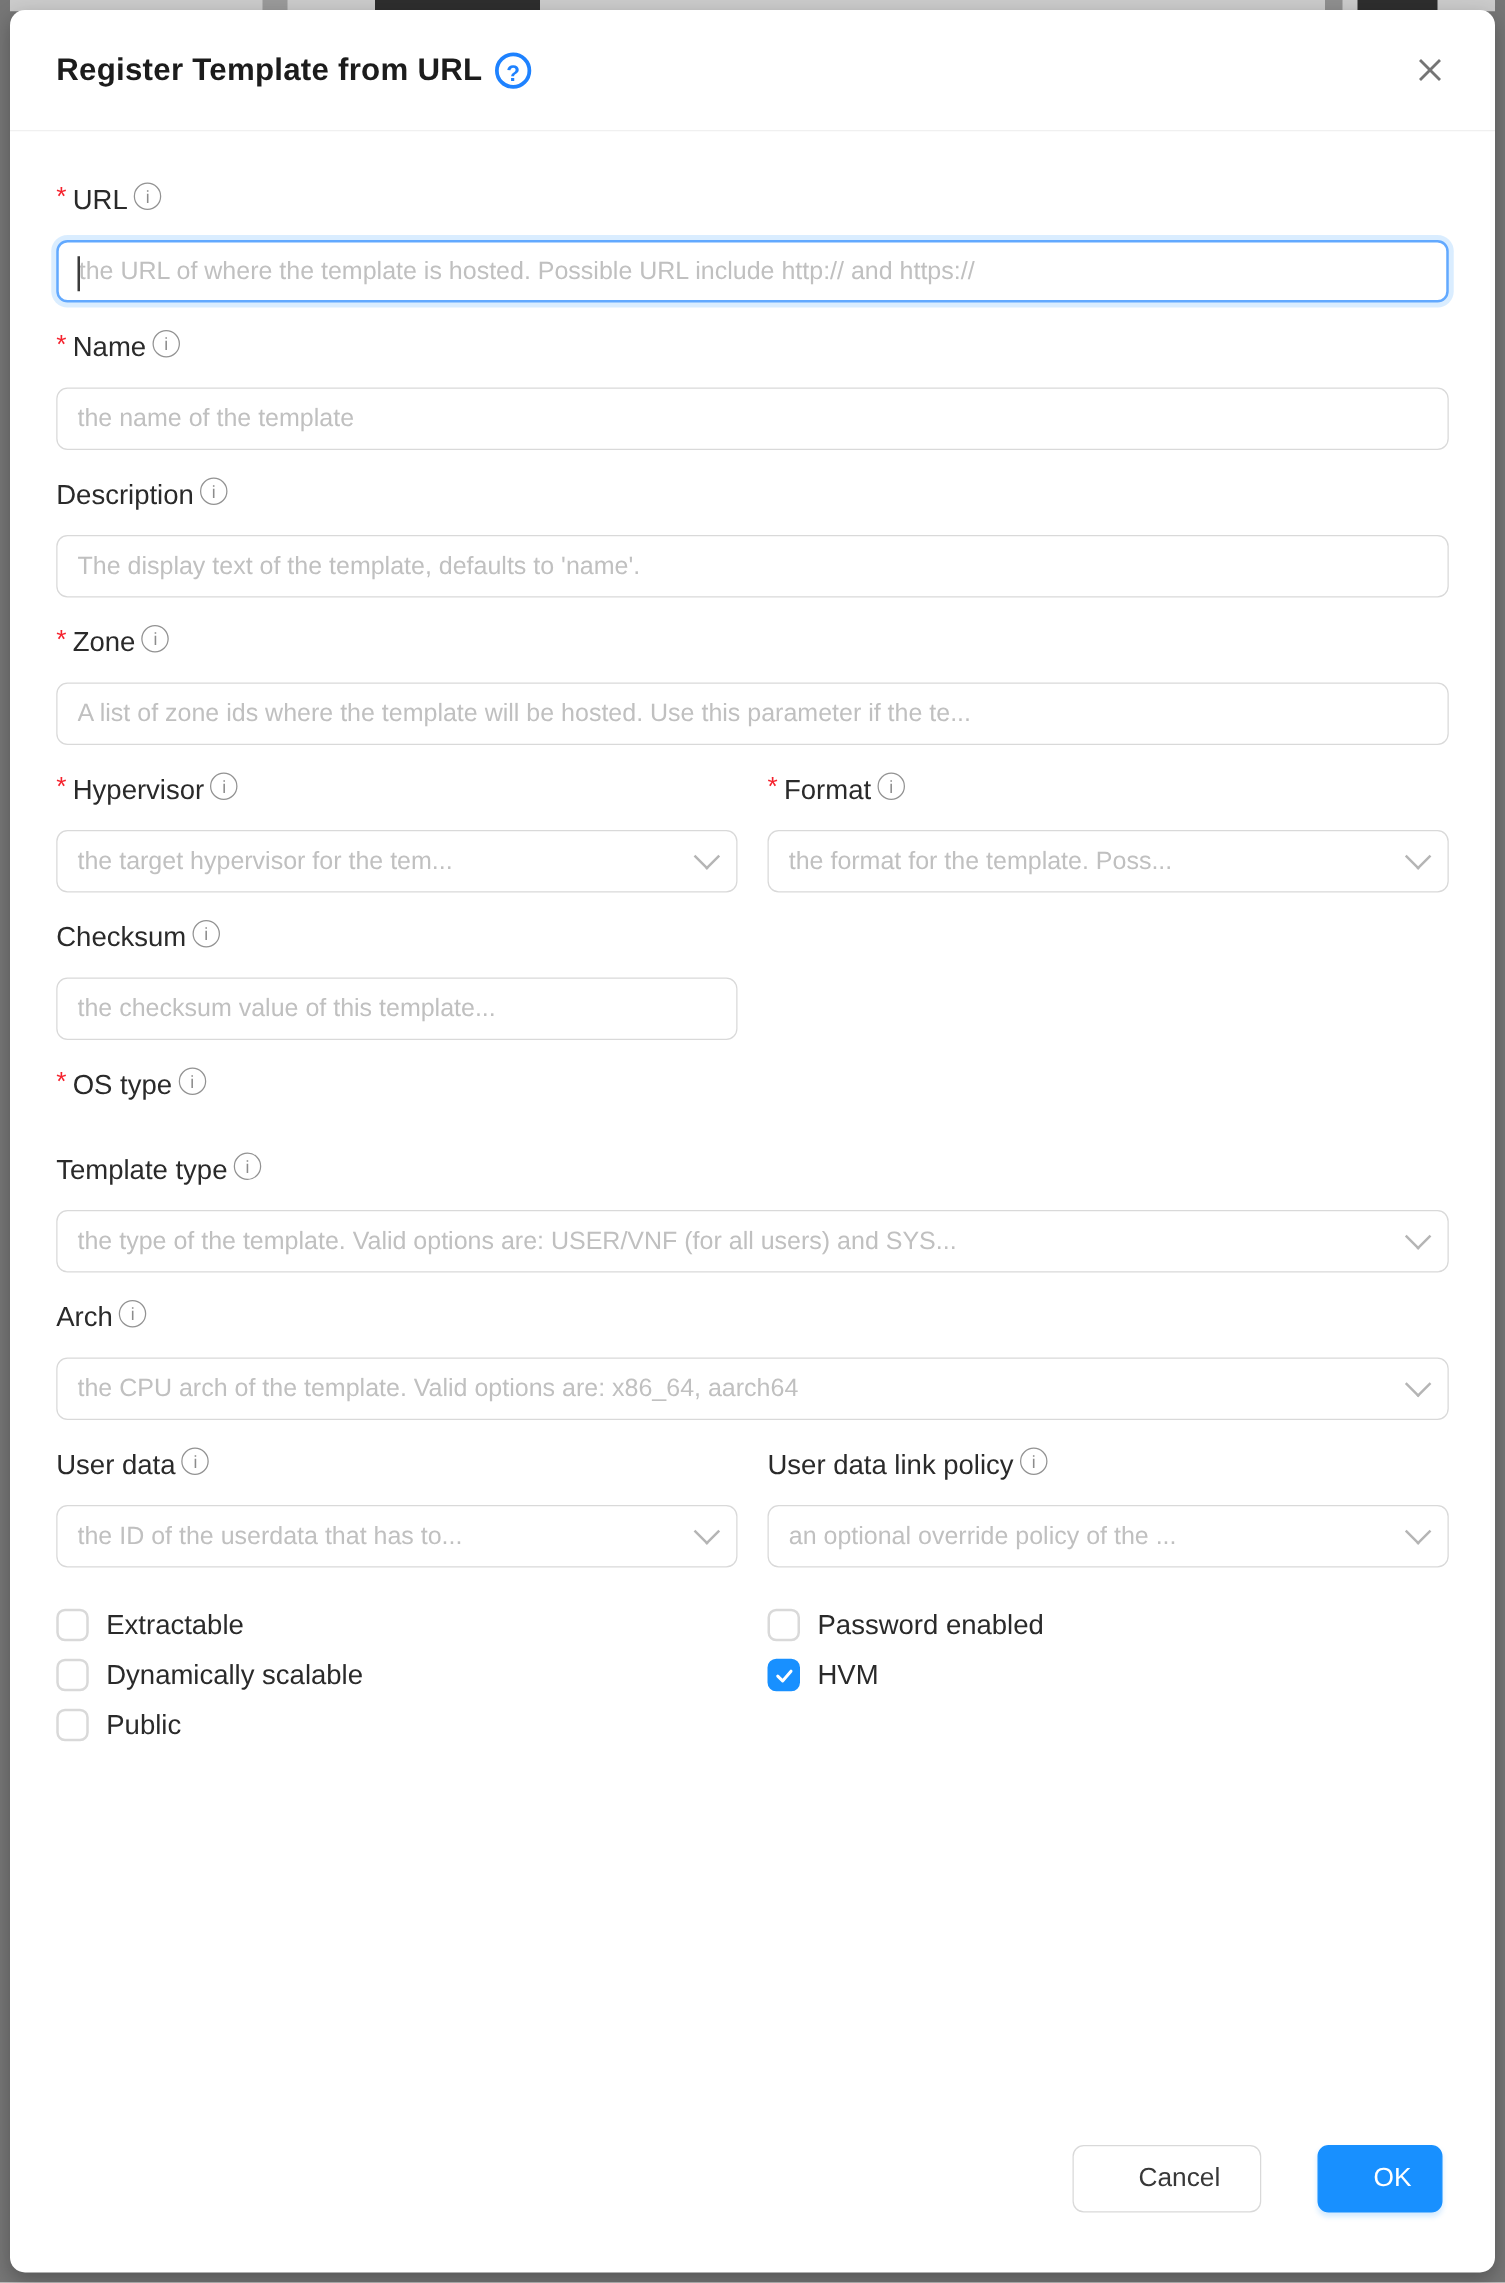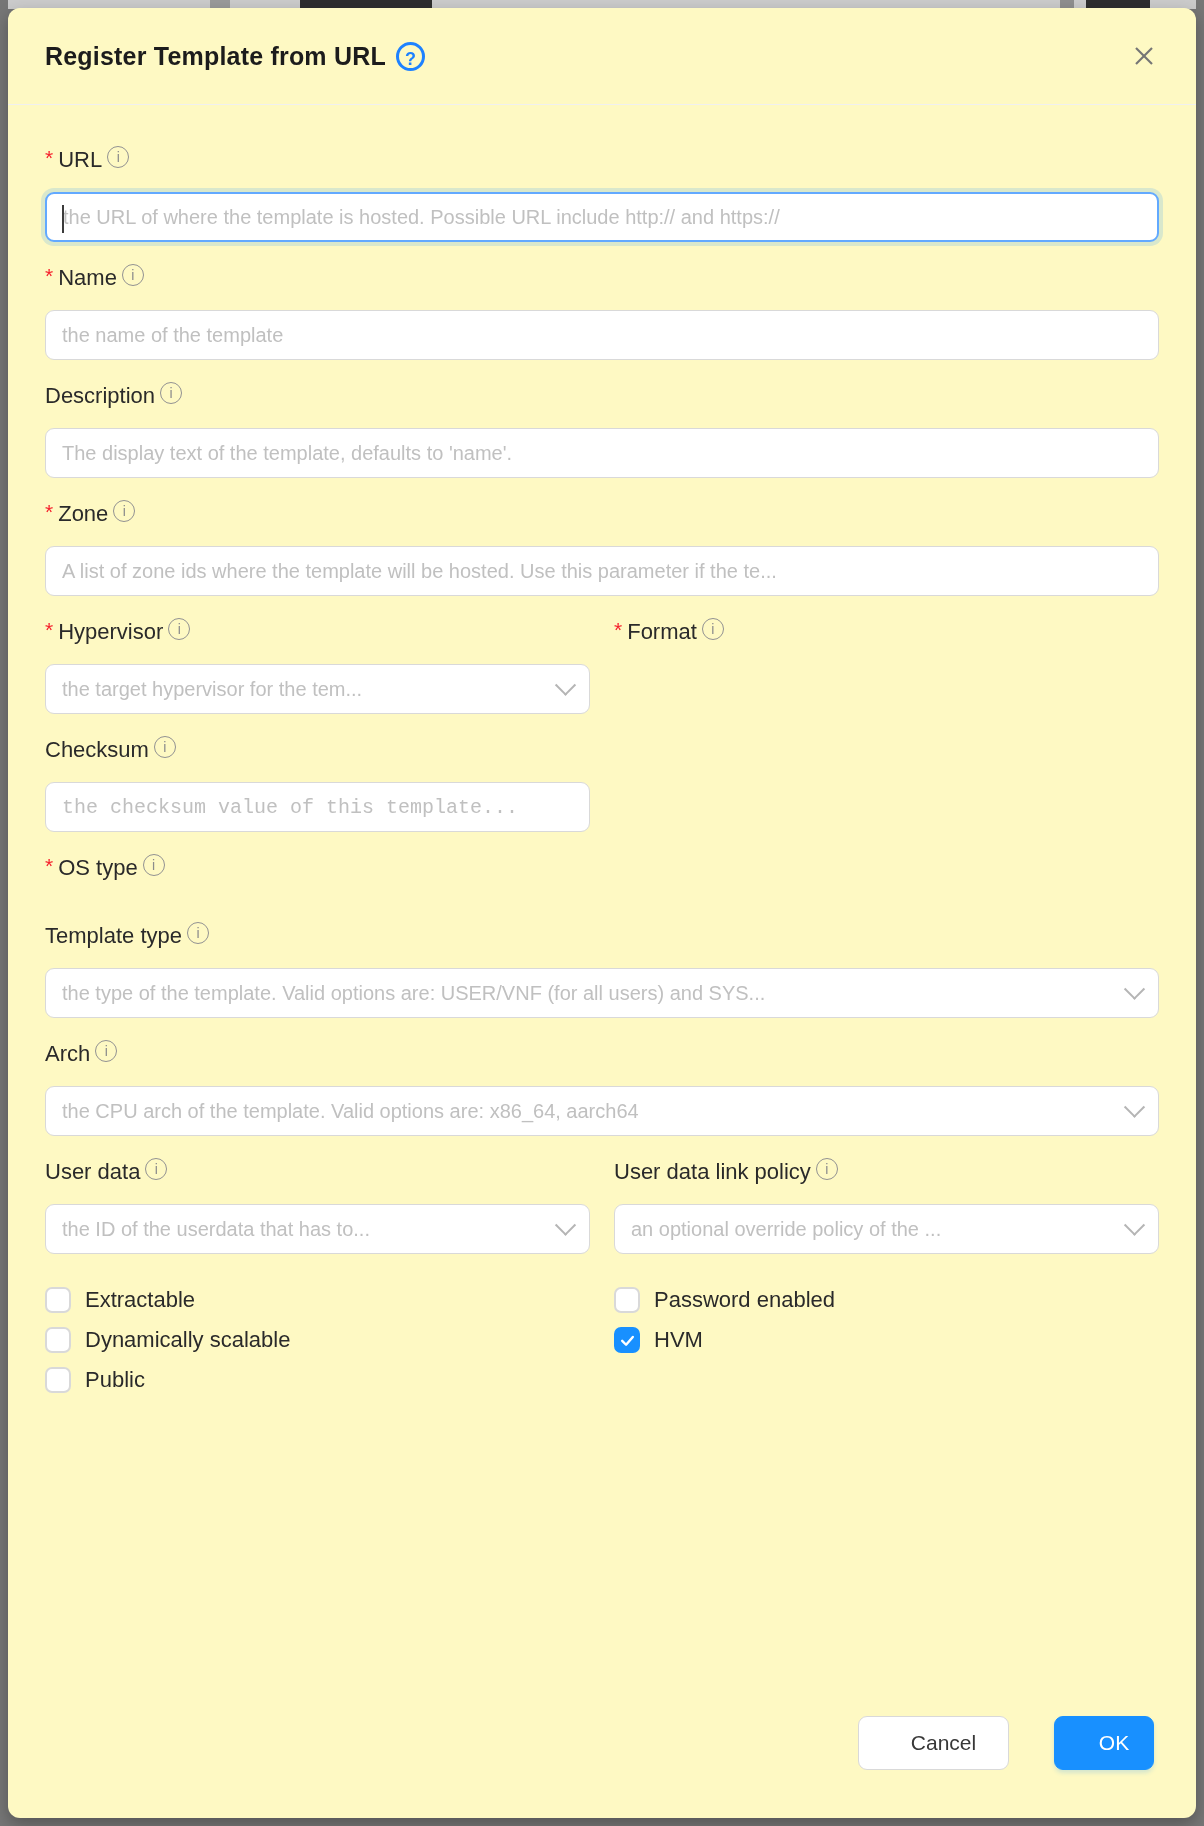--- a/index.html
+++ b/index.html
@@ -12,21 +12,21 @@
   
   .top-strip{position:absolute;left:8px;top:0;width:1188px;height:9px;background:#cbcbcb;}
   .frag{position:absolute;top:0;height:9px;}
   .frag.sq{left:202px;width:20px;background:#9a9a9a;}
   .frag.txt1{left:292px;width:132px;background:#2e2e2e;}
   .frag.chev{left:1052px;width:14px;background:#8f8f8f;}
   .frag.txt2{left:1078px;width:64px;background:#2e2e2e;}
 
   .modal{
     position:absolute;left:8px;top:8px;width:1188px;height:1810px;
-    background:#fef9c3;border-radius:12px;
+    background:#ffffff;border-radius:12px;
     box-shadow:0 6px 16px rgba(0,0,0,.28);
     display:flex;flex-direction:column;box-sizing:border-box;
   }
   .modal-header{
     flex:0 0 auto;height:97px;display:flex;align-items:center;
     padding:0 37px;border-bottom:1px solid #f0f0f0;box-sizing:border-box;
   }
   .modal-title{font-size:25px;font-weight:700;color:#1c1c1c;letter-spacing:.2px;}
   .help-icon{
     width:29px;height:29px;border-radius:50%;border:3px solid #1e82ff;
@@ -62,21 +62,21 @@
     border:2.5px solid #62a9ff;
     box-shadow:0 0 0 4px rgba(24,144,255,.16);
   }
   .caret{position:absolute;left:15px;top:11px;width:2px;height:28px;background:#3b3b3b;}
   .chevron{
     flex:0 0 auto;width:13px;height:13px;margin-left:12px;
     border-right:2.4px solid #b5b5b5;border-bottom:2.4px solid #b5b5b5;
     transform:rotate(45deg) translate(-3px,-3px);
   }
   .two-col{display:grid;grid-template-columns:1fr 1fr;column-gap:24px;}
-  .half{width:calc(50% - 12px);font-family:Liberation Mono, monospace;}
+  .half{width:calc(50% - 12px);}
 
   .cb-grid{display:grid;grid-template-columns:1fr 1fr;column-gap:24px;row-gap:12px;margin-top:11px;}
   .cb-row{display:flex;align-items:center;height:28px;cursor:pointer;}
   .cb-box{
     width:26px;height:26px;border:2px solid #d9d9d9;border-radius:7px;
     box-sizing:border-box;background:#fff;margin-right:14px;flex:0 0 auto;
     display:flex;align-items:center;justify-content:center;
   }
   .cb-box svg{display:none;}
   .cb-row.checked .cb-box{background:#1890ff;border-color:#1890ff;}
@@ -174,20 +174,24 @@
           <span class="ph">the target hypervisor for the tem...</span>
           <span class="chevron"></span>
         </div>
       </div>
       <div class="form-item">
         <div class="field-label">
           <span class="req">*</span>
           <span>Format</span>
           <span class="info-icon">i</span>
         </div>
+        <div class="control">
+          <span class="ph">the format for the template. Poss...</span>
+          <span class="chevron"></span>
+        </div>
       </div>
     </div>
 
     <div class="form-item">
       <div class="field-label">
         <span>Checksum</span>
         <span class="info-icon">i</span>
       </div>
       <div class="control half">
         <span class="ph">the checksum value of this template...</span>

